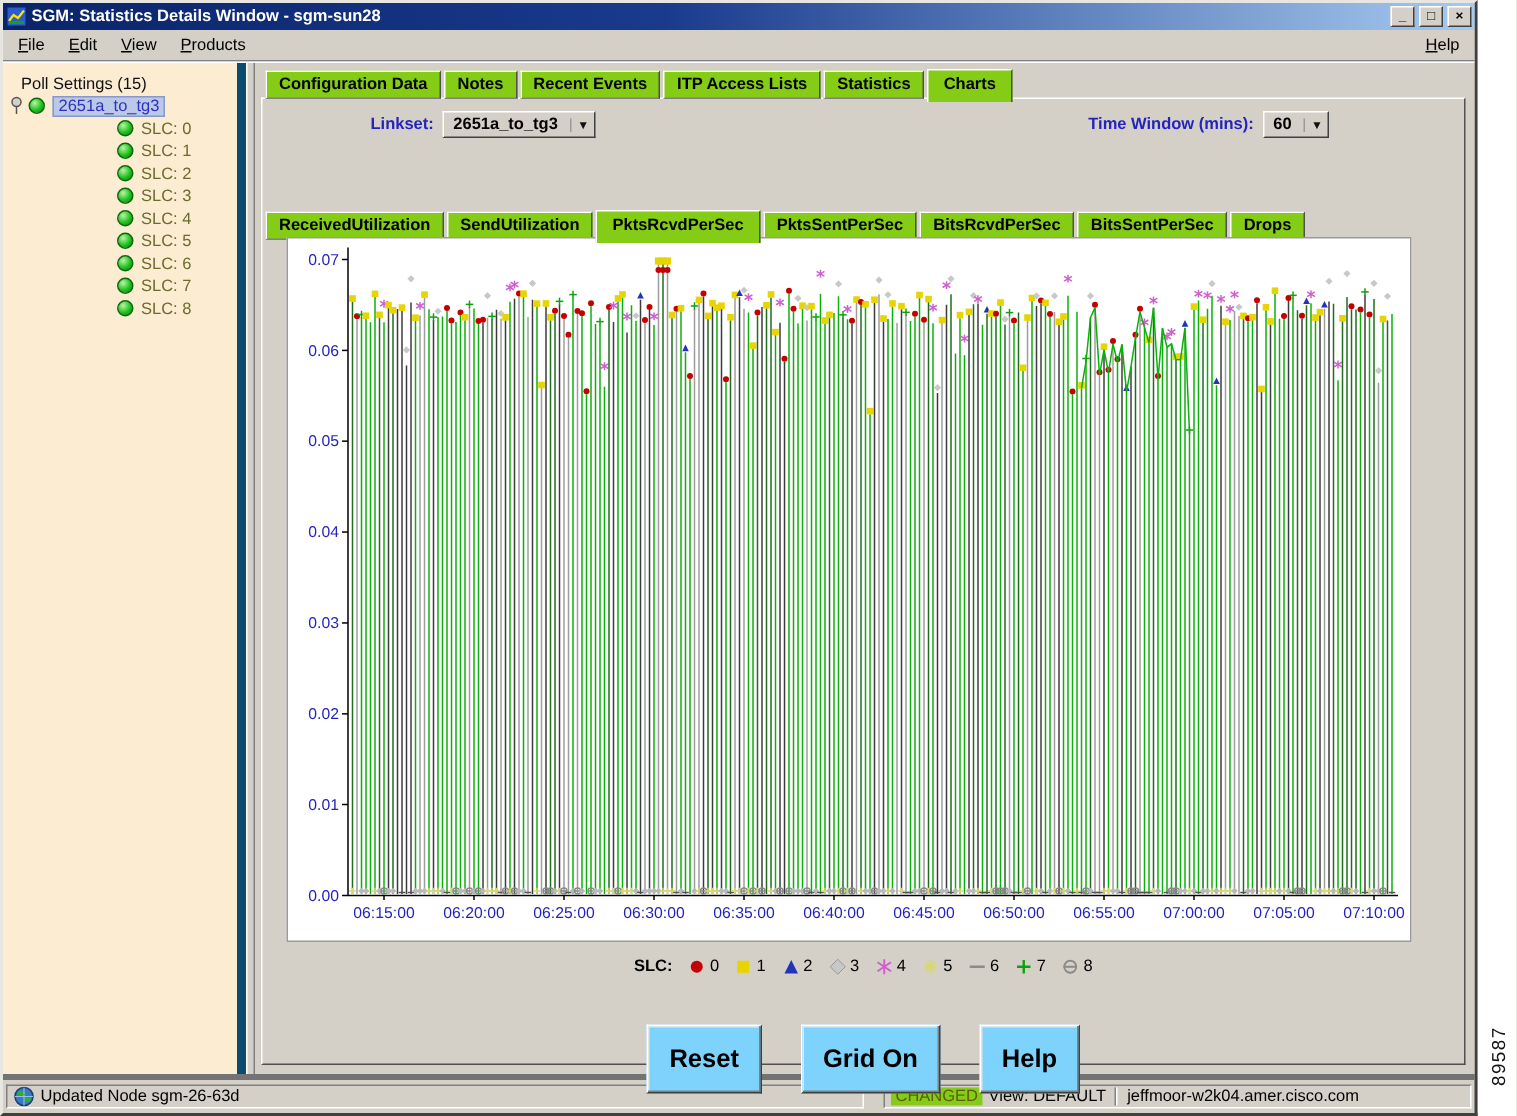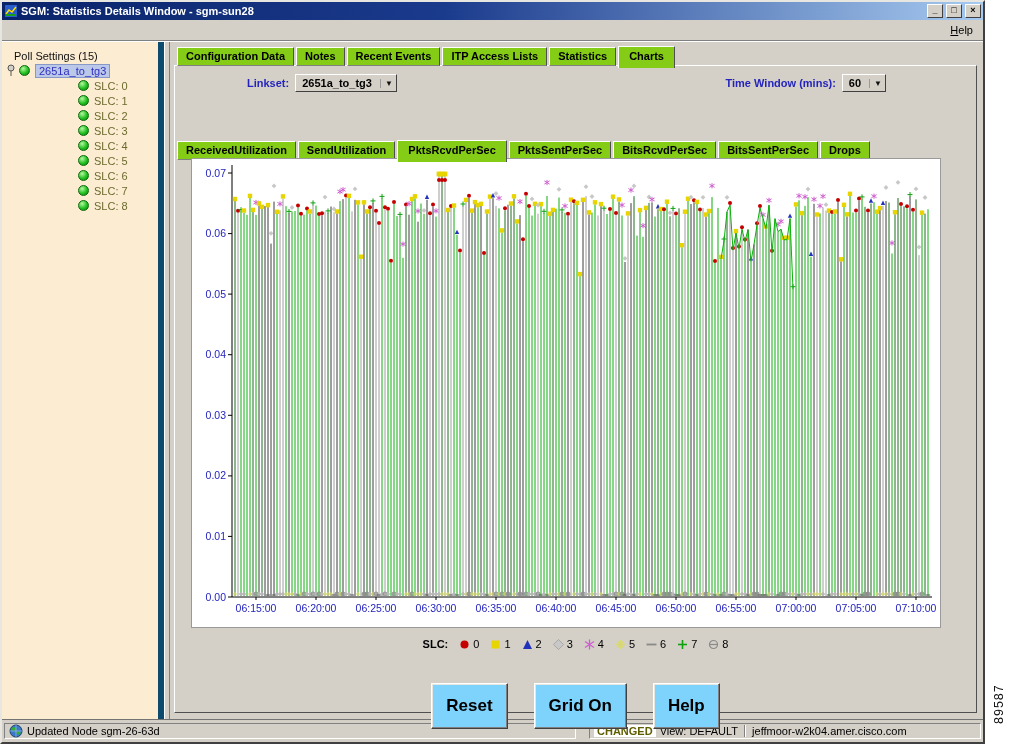--- a/index.html
+++ b/index.html
@@ -63,26 +63,26 @@
               align-items:center;gap:9px;font-size:11px;}
   .legend-entry{display:inline-flex;align-items:center;gap:3px;}
   .legend-label{font-weight:bold;margin-right:2px;}
   
   .buttons-row{position:absolute;top:617px;left:0;right:0;display:flex;justify-content:center;gap:26px;}
   .btn{background:#7dd3fc;border:1px solid;border-color:#fff #404040 #404040 #fff;
        box-shadow:inset -1px -1px 0 #808080, inset 1px 1px 0 #e8e6e0;
        padding:12px 14px;font-weight:bold;font-size:17px;white-space:nowrap;}
   
   .statusbar{height:20px;flex:0 0 20px;display:flex;align-items:center;gap:13px;padding:1px 2px;
-             border-top:1px solid #737373;}
+             border-top:4px solid #737373;}
   .status-cell{height:16px;box-sizing:border-box;border:1px solid;border-color:#808080 #fff #fff #808080;
                display:flex;align-items:center;padding:0 4px;font-size:11px;white-space:nowrap;overflow:hidden;}
   .status-left{flex:1;gap:4px;}
   .status-right{width:392px;flex:0 0 392px;gap:4px;}
-  .changed-badge{background:#ffffff;color:#5e5e00;font-weight:bold;padding:0 3px;text-align:center;}
+  .changed-badge{background:#84cc16;color:#5e5e00;font-weight:normal;padding:0 3px;text-align:center;}
   .status-div{width:0;height:12px;border-left:1px solid #808080;border-right:1px solid #fff;margin:0 2px;}
   
   .fignum{position:absolute;left:992px;top:724px;transform:rotate(-90deg);transform-origin:left top;
           font-size:12.5px;color:#111;letter-spacing:1px;white-space:nowrap;}
 </style>
 </head>
 <body>
 
 <div class="window">
 
@@ -92,20 +92,26 @@
       <polyline points="2,10 5,6 8,8 12,3" fill="none" stroke="#ffe000" stroke-width="1.5"></polyline>
       <rect x="2" y="10" width="10" height="2" fill="#18a018"></rect>
     </svg>
     <span class="title-text">SGM: Statistics Details Window - sgm-sun28</span>
     <div class="tb-btn">_</div>
     <div class="tb-btn">□</div>
     <div class="tb-btn">×</div>
   </div>
 
   <div class="menubar">
+    <div class="menubar-left">
+        <div class="menu-item"><span class="mn">F</span>ile</div>
+        <div class="menu-item"><span class="mn">E</span>dit</div>
+        <div class="menu-item"><span class="mn">V</span>iew</div>
+        <div class="menu-item"><span class="mn">P</span>roducts</div>
+      </div>
     <div class="menubar-right">
         <div class="menu-item"><span class="mn">H</span>elp</div>
       </div>
   </div>
 
   <div class="main">
 
     <div class="tree-panel">
       <div class="tree-row tree-root">
         <span>Poll Settings (15)</span>

